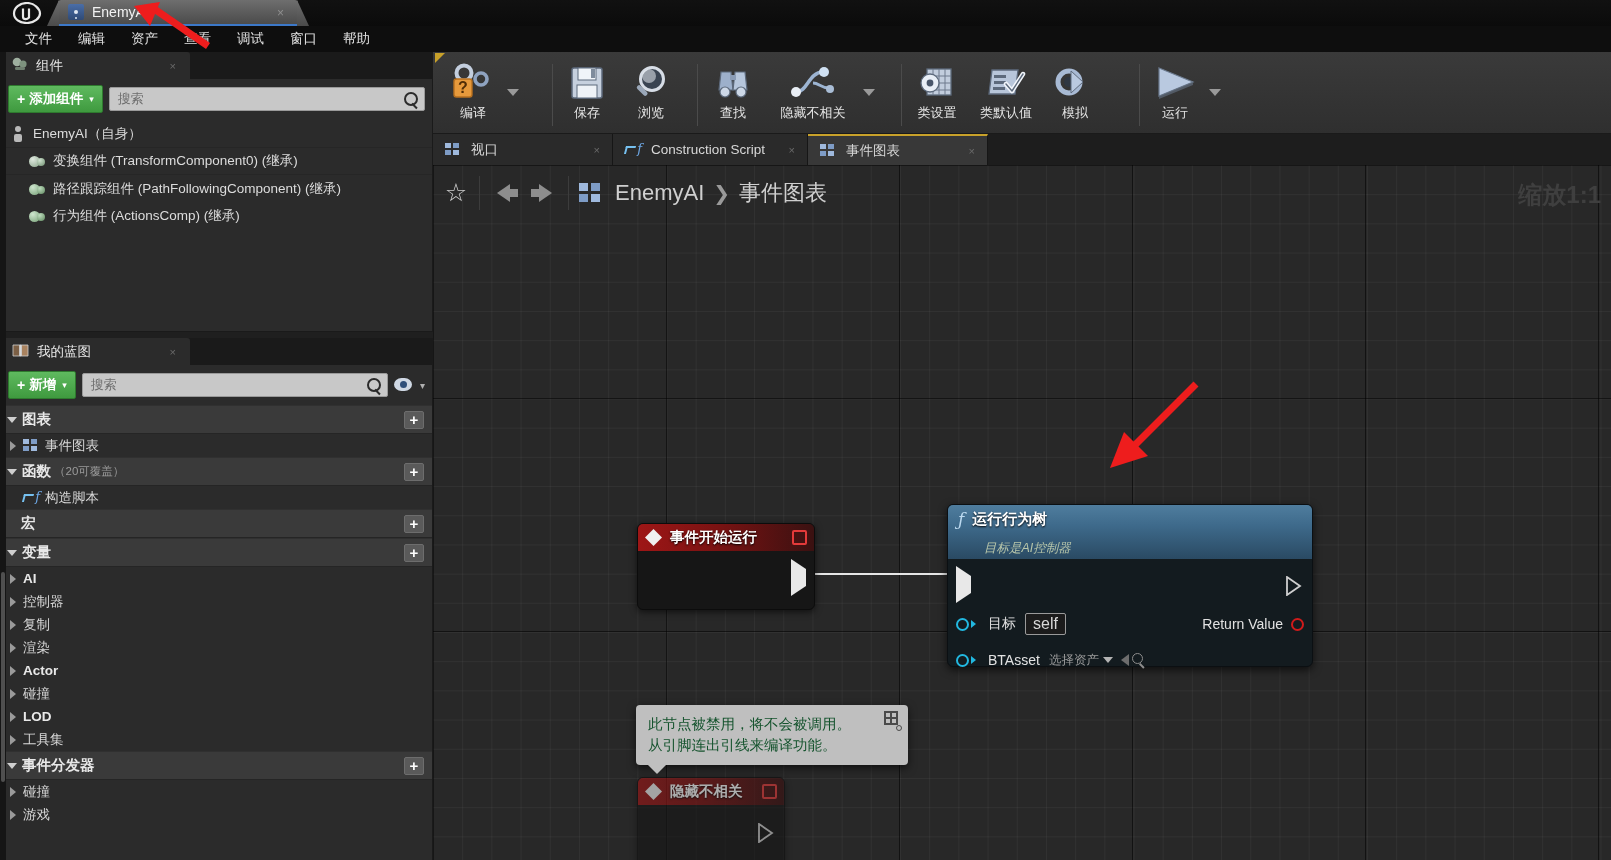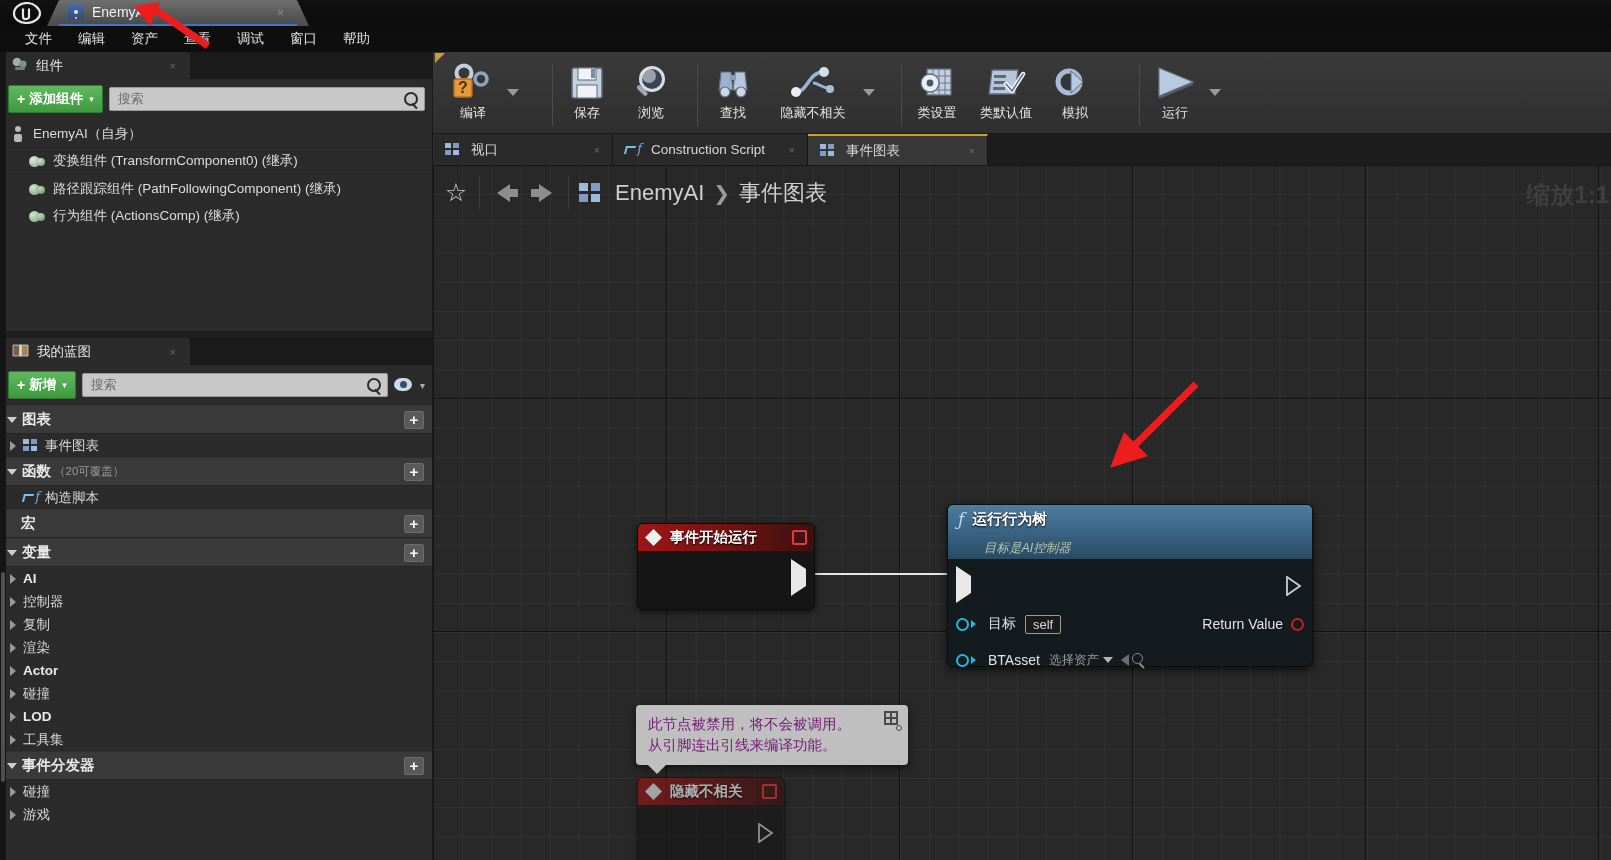--- a/index.html
+++ b/index.html
@@ -169,21 +169,21 @@
   .arr.right{border-top:9px solid transparent;border-bottom:9px solid transparent;border-left:13px solid #8d8d8d;}
   .arr-tail{width:8px;height:8px;background:#8d8d8d;}
   .bc-icon{width:24px;height:20px;position:relative;margin-right:12px;}
   .bc-icon i{position:absolute;display:block;background:#9fb9dd;}
   .bc-icon i:nth-child(1){left:0;top:0;width:9px;height:8px;}
   .bc-icon i:nth-child(2){left:12px;top:0;width:9px;height:8px;background:#7e9cc6;}
   .bc-icon i:nth-child(3){left:0;top:11px;width:9px;height:8px;background:#7e9cc6;}
   .bc-icon i:nth-child(4){left:12px;top:11px;width:9px;height:8px;}
   .bc-text{color:#cfcfcf;font-size:22px;}
   .bc-chev{color:#9a9a9a;font-size:20px;margin:0 9px;}
-  .zoomlbl{position:absolute;right:2px;top:14px;color:#3f3f3f;font-size:24px;font-weight:bold;}
+  .zoomlbl{position:absolute;right:10px;top:14px;color:#3f3f3f;font-size:24px;font-weight:bold;}
 
   
   .node{position:absolute;border-radius:6px;}
   .node-event{background:#161616;border:1px solid #0c0c0c;
     box-shadow:0 2px 7px rgba(0,0,0,0.6);}
   .evt-head{height:27px;border-top-left-radius:5px;border-top-right-radius:5px;
     background:linear-gradient(90deg,#9e1616 0%,#7a1212 45%,#3a1111 100%);
     display:flex;align-items:center;padding:0 7px;}
   .evt-head .dia{width:17px;height:17px;background:#f0f0f0;
     clip-path:polygon(50% 0,100% 50%,50% 100%,0 50%);margin-right:8px;flex:none;
@@ -202,42 +202,42 @@
   .fn-f{color:#bcd9ef;font-size:17px;font-style:italic;font-family:"DejaVu Serif",serif;
     margin-right:8px;}
   .fn-title{color:#ffffff;font-size:15px;font-weight:bold;text-shadow:0 1px 2px #000;}
   .fn-sub{color:#b9c7ab;font-size:12.5px;font-style:italic;padding-left:26px;margin-top:11px;}
   .pin-row{display:flex;align-items:center;height:30px;padding:0 8px;}
   .pin-circ{width:13px;height:13px;border-radius:50%;border:2.5px solid #22b8e0;
     background:transparent;flex:none;}
   .pin-arrow{width:0;height:0;border-top:4px solid transparent;border-bottom:4px solid transparent;
     border-left:5px solid #22b8e0;margin-left:2px;flex:none;}
   .pin-label{color:#e2e2e2;font-size:14px;margin-left:12px;}
-  .self-box{border:1px solid #9a9a9a;border-radius:2px;color:#d8d8d8;font-size:13px;
+  .self-box{border:1px solid #9a9a9a;border-radius:2px;color:#d8d8d8;font-size:16px;
     padding:1px 7px;margin-left:9px;background:#1b1b1b;}
   .asset-pick{display:flex;align-items:center;margin-left:9px;gap:4px;}
   .asset-pick .ap-txt{color:#9b9b9b;font-size:12.5px;}
   .asset-pick .ap-car{width:0;height:0;border-left:5px solid transparent;border-right:5px solid transparent;
     border-top:6px solid #b4b4b4;}
   .ap-back{width:0;height:0;border-top:6px solid transparent;border-bottom:6px solid transparent;
     border-right:8px solid #6d6d6d;margin-left:8px;}
   .ap-mag{width:14px;height:14px;position:relative;margin-left:3px;}
   .ap-mag:before{content:"";position:absolute;left:0;top:0;width:9px;height:9px;
     border:1.5px solid #8d8d8d;border-radius:50%;}
   .ap-mag:after{content:"";position:absolute;right:1px;bottom:1px;width:6px;height:1.5px;
     background:#8d8d8d;transform:rotate(45deg);}
   .ret-label{color:#e2e2e2;font-size:14px;}
   .ret-pin{width:13px;height:13px;border-radius:50%;border:2.5px solid #d01b1b;margin-left:8px;}
 
   .wire{position:absolute;height:2px;background:#e6e6e6;}
 
   
   .tooltip{position:absolute;background:#bfbfbf;border-radius:4px;padding:9px 12px 9px 12px;
     box-shadow:0 3px 8px rgba(0,0,0,0.6);}
-  .tooltip .tline{color:#701a75;font-size:14.5px;line-height:21px;white-space:nowrap;}
+  .tooltip .tline{color:#14532d;font-size:14.5px;line-height:21px;white-space:nowrap;}
   .tooltip:after{content:"";position:absolute;left:12px;bottom:-9px;width:0;height:0;
     border-left:9px solid transparent;border-right:9px solid transparent;border-top:9px solid #bfbfbf;}
   .tt-ico{position:absolute;right:6px;top:6px;width:18px;height:20px;}
   .tt-ico i{position:absolute;left:0;top:0;width:14px;height:14px;border:2px solid #4a4a4a;}
   .tt-ico i:before{content:"";position:absolute;left:4px;top:0;width:2px;height:10px;background:#4a4a4a;}
   .tt-ico i:after{content:"";position:absolute;left:0;top:4px;width:10px;height:2px;background:#4a4a4a;}
   .tt-ico u{position:absolute;right:0;bottom:0;width:6px;height:6px;border-radius:50%;
     border:1.5px solid #4a4a4a;}
 
   .node-disabled{opacity:0.62;}

